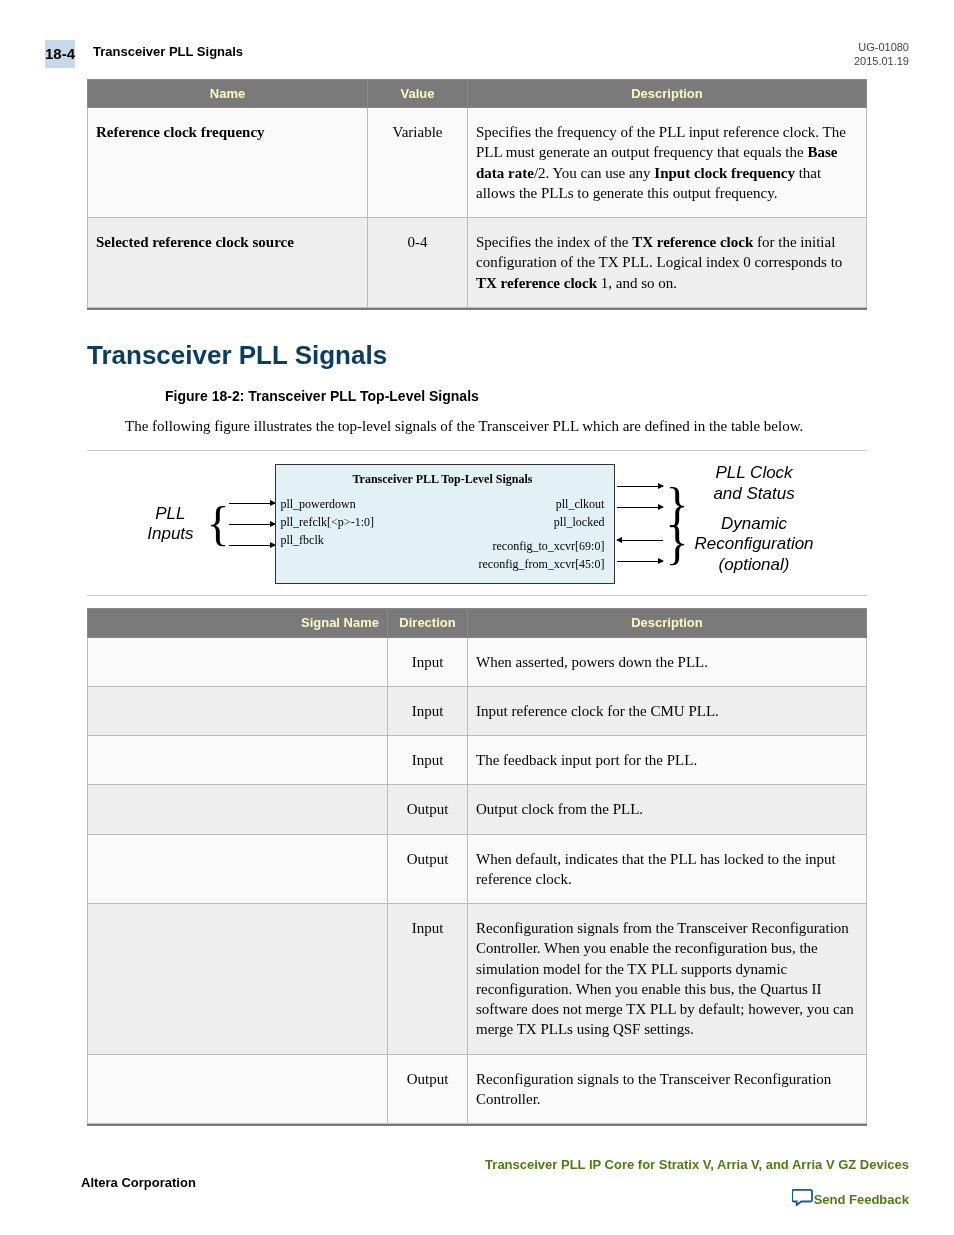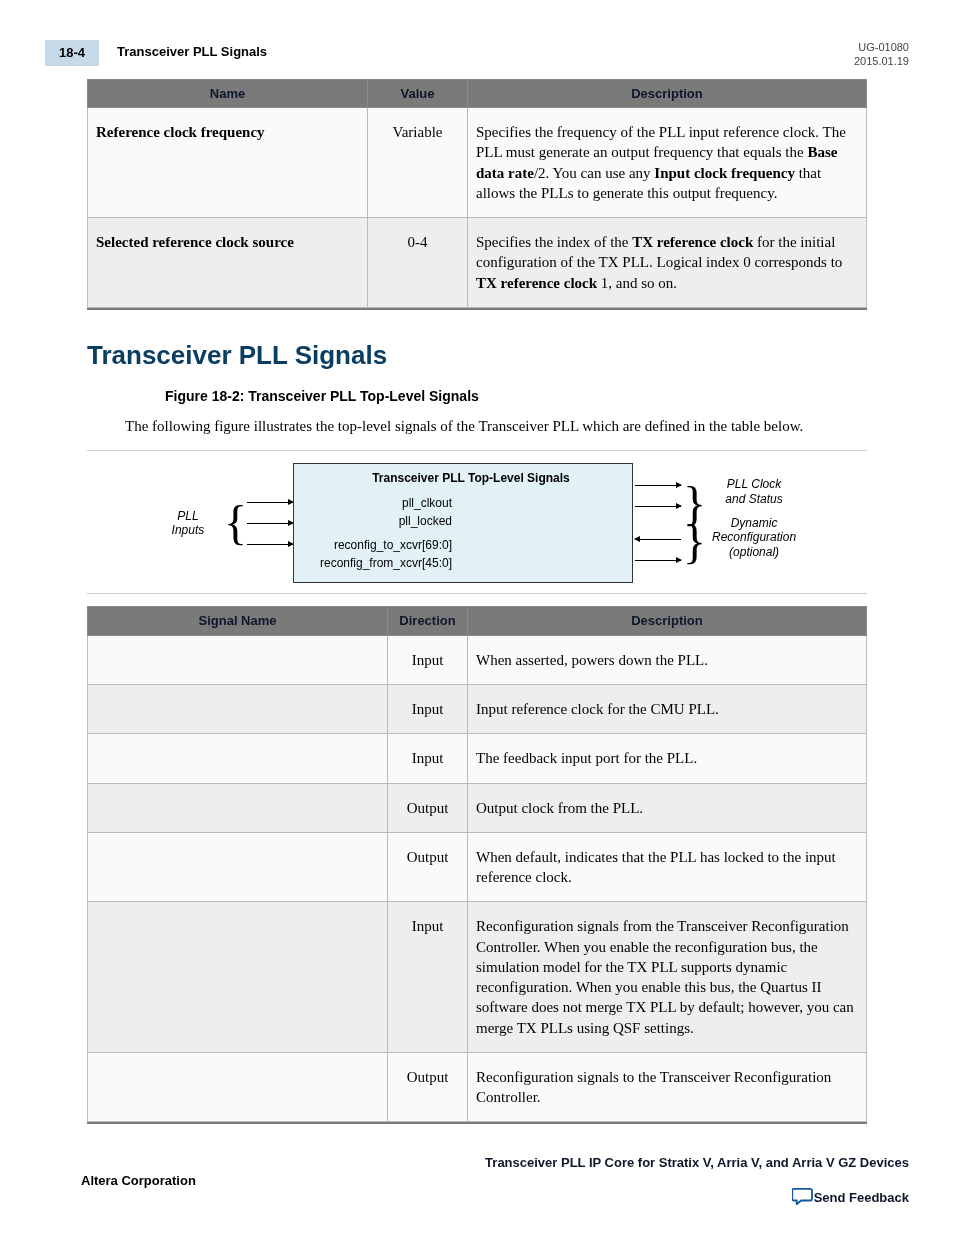--- a/index.html
+++ b/index.html
@@ -9,40 +9,40 @@
     color: #000;
     background: #fff;
     width: 954px;
     margin: 0 auto;
     padding: 40px 45px 30px 45px;
     line-height: 1.35;
   }
   .header-row { display:flex; align-items:flex-start; margin-bottom:10px; }
   .page-tab {
     background:#c6d9e8;
-    padding:4px 14px;
-    font-family:"Myriad Pro","Segoe UI",Arial,sans-serif;
-    font-weight:700;
-    font-size:13px;
+    padding:4px 0;
+    font-family:"Myriad Pro","Segoe UI",Arial,sans-serif;
+    font-weight:700;
+    font-size:15px;
     color:#000;
     margin-right:18px;
   }
   .breadcrumb {
     font-family:"Myriad Pro","Segoe UI",Arial,sans-serif;
     font-weight:700;
     font-size:13px;
     margin-top:3px;
   }
   .docmeta { margin-left:auto; text-align:right; font-family:"Myriad Pro","Segoe UI",Arial,sans-serif; font-size:11px; color:#444;}
   .docmeta div { line-height:1.3; }
 
   table.doc-table { width:780px; margin-left:42px; border-collapse:collapse; }
   table.doc-table th {
     background:#7a7a7a;
-    color:#0f172a;
+    color:#fef9c3;
     font-family:"Myriad Pro","Segoe UI",Arial,sans-serif;
     font-weight:700;
     font-size:13px;
     padding:5px 8px;
     border:1px solid #888;
     text-align:center;
   }
   table.doc-table td {
     border:1px solid #bbb;
     padding:14px 8px;
@@ -69,31 +69,31 @@
   }
   .intro-para { margin:0 60px 14px 80px; font-size:15px; }
   .hr { border:none; border-top:1px solid #ccc; margin:10px 42px 12px 42px;}
 
   
   .diagram-wrap { width:780px; margin:0 0 0 42px; }
   .diagram-inner { display:flex; justify-content:center; align-items:center; }
   .diag-label-left, .diag-label-right {
     font-family:"Myriad Pro Cond","Segoe UI",Arial,sans-serif;
     font-style:italic;
-    font-size:12px;
+    font-size:17px;
     text-align:center;
     line-height:1.2;
   }
   .diag-label-left { width:60px; margin-right:6px;}
   .diag-block {
     border:1px solid #333;
     background:#e2f1f6;
     width:340px;
-    padding:6px 10px 10px 26px;
-    font-family:Liberation Sans, sans-serif;
+    padding:6px 10px 10px 4px;
+    font-family:Liberation Serif, serif;
     font-size:12px;
     position:relative;
   }
   .diag-block-title { text-align:center; font-weight:700; font-size:12px; margin-bottom:8px;}
   .diag-row { display:flex; justify-content:space-between; }
   .diag-left-ports div, .diag-right-ports div { line-height:1.5; white-space:nowrap; }
   .diag-right-ports { text-align:right; }
   .brace { font-size:48px; line-height:0.8; font-family:Georgia,serif; font-weight:300; }
   .arrow-group { display:flex; flex-direction:column; gap:6px; }
   .arrow { width:46px; height:1px; background:#000; position:relative; margin:7px 0;}
@@ -104,21 +104,21 @@
 
   .col-name { width:280px; }
   .col-value { width:100px; text-align:center;}
   .col-direction { width:80px; text-align:center;}
 
   .bold { font-weight:700; }
 
   .footer { display:flex; align-items:center; margin-top:28px; font-family:"Myriad Pro","Segoe UI",Arial,sans-serif;}
   .footer-left { font-weight:700; font-size:13px;margin-left:36px;}
   .footer-right { margin-left:auto; text-align:right; }
-  .footer-link { color:#0f172a; font-weight:700; font-size:13px; text-decoration:none;}
+  .footer-link { color:#4d7c0f; font-weight:700; font-size:13px; text-decoration:none;}
   .feedback { display:flex; align-items:center; justify-content:flex-end; margin-top:14px; gap:0;}
   .feedback svg { width:22px; height:18px; }
 </style>
 </head>
 <body>
 
 <div class="header-row">
   <div class="page-tab">18-4</div>
   <div class="breadcrumb">Transceiver PLL Signals</div>
   <div class="docmeta">
@@ -161,20 +161,25 @@
 Inputs</div>
     <span class="brace">{</span>
     <div class="arrow-group">
       <div class="arrow right"></div>
         <div class="arrow right"></div>
         <div class="arrow right"></div>
     </div>
     <div class="diag-block">
       <div class="diag-block-title">Transceiver PLL Top-Level Signals</div>
       <div class="diag-row">
+        <div class="diag-left-ports">
+          <div>pll_powerdown</div>
+          <div>pll_refclk[&lt;p&gt;-1:0]</div>
+          <div>pll_fbclk</div>
+        </div>
         <div class="diag-right-ports">
           <div>pll_clkout</div>
           <div>pll_locked</div>
           <div style="height:6px;"></div>
           <div>reconfig_to_xcvr[69:0]</div>
           <div>reconfig_from_xcvr[45:0]</div>
         </div>
       </div>
     </div>
     <div class="arrow-group" style="margin-left:2px;">
@@ -196,21 +201,21 @@
 (optional)</div>
     </div>
   </div>
 </div>
 
 <hr class="hr">
 
 <table class="doc-table">
   <thead>
     <tr>
-      <th style="width:300px;">Signal Name</th>
+      <th style="width:300px;text-align:right;">Signal Name</th>
       <th class="col-direction">Direction</th>
       <th>Description</th>
     </tr>
   </thead>
   <tbody id="table2-body">
       <tr>
         <td></td>
     <td class="col-direction">Input</td>
     <td>When asserted, powers down the PLL.</td>
       </tr>

